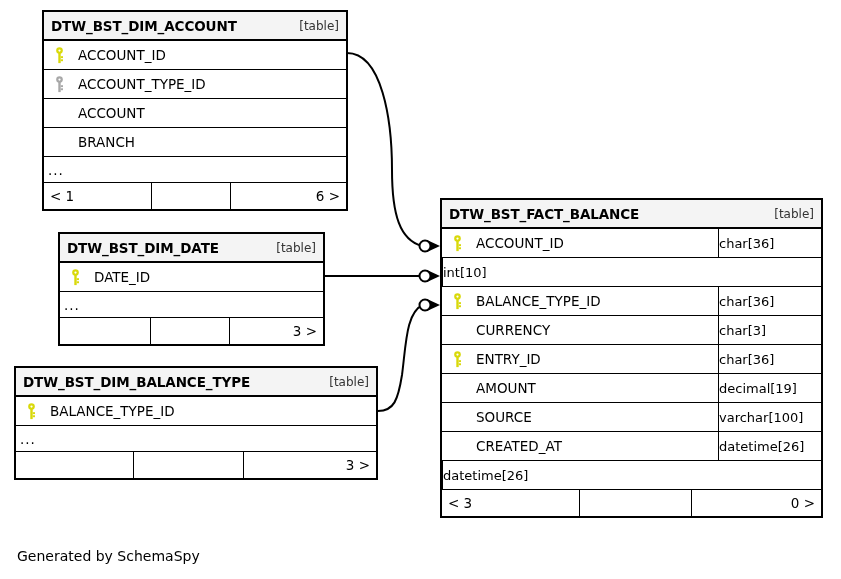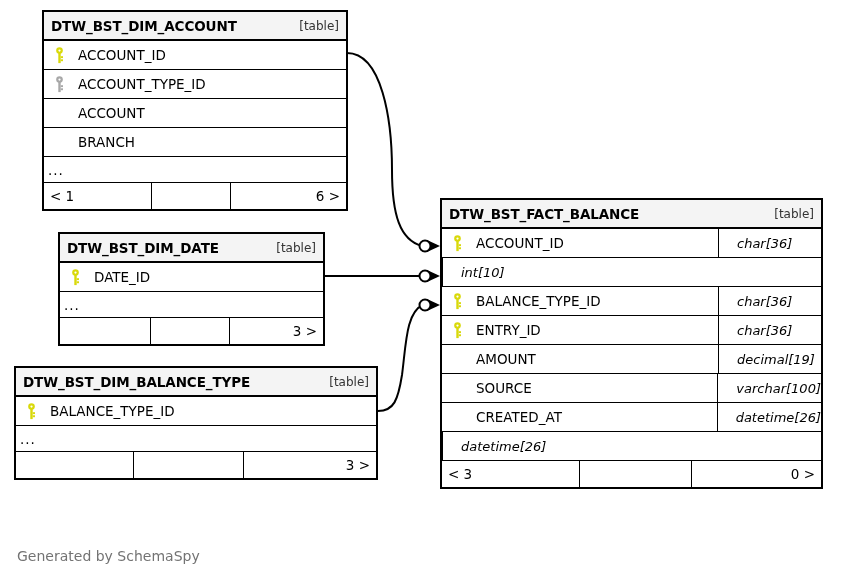--- a/index.html
+++ b/index.html
@@ -57,24 +57,23 @@
     box-sizing:border-box;
     padding-left:4px;
     min-width:0;
   }
   .col-type{
     flex:0 0 auto;
     display:flex;
     align-items:center;
     border-left:1.5px solid #000000;
     box-sizing:border-box;
-    padding-left:18px;
+    padding-left:0;
     font-size:13px;
     white-space:nowrap;
-    font-style:italic;
   }
   .keyslot{
     width:22px;
     flex:0 0 22px;
     display:flex;
     align-items:center;
     justify-content:center;
   }
   .colname-txt{
     font-size:13.5px;
@@ -105,21 +104,21 @@
   }
   .foot-left{justify-content:flex-start;}
   .foot-mid{justify-content:center;border-left:1.5px solid #000000;border-right:1.5px solid #000000;}
   .foot-right{justify-content:flex-end;}
 
   #footer-note{
     position:absolute;
     left:17px;
     top:548px;
     font-size:14px;
-    color:#737373;
+    color:#000000;
     z-index:4;
   }
 </style>
 </head>
 <body>
 
 <svg id="canvas" xmlns="http://www.w3.org/2000/svg">
 
   <path d="M 347,53 C 382,53 392,120 392,170 C 392,215 400,240 422,246" fill="none" stroke="#000000" stroke-width="2"></path>
 
@@ -295,20 +294,27 @@
             <rect x="3.3" y="5.8" width="2.4" height="10.3" fill="#d9d90a"></rect>
             <rect x="5.7" y="9.2" width="2.3" height="1.9" fill="#d9d90a"></rect>
             <rect x="5.7" y="12.3" width="2.3" height="1.9" fill="#d9d90a"></rect>
           </svg>
       </span>
       <span class="colname-txt">BALANCE_TYPE_ID</span>
     </div>
     <div class="col-type" style="flex:0 0 103px;">char[36]</div>
   </div>
 
+  <div class="tbl-row">
+    <div class="col-name">
+      <span class="keyslot"></span>
+      <span class="colname-txt">CURRENCY</span>
+    </div>
+    <div class="col-type" style="flex:0 0 103px;">char[3]</div>
+  </div>
 
   <div class="tbl-row">
     <div class="col-name">
       <span class="keyslot">
         <svg width="9" height="17" viewBox="0 0 9 17">
             <circle cx="4.5" cy="3.6" r="3.3" fill="#d9d90a"></circle>
             <circle cx="4.5" cy="3.6" r="1.1" fill="#ffffff"></circle>
             <rect x="3.3" y="5.8" width="2.4" height="10.3" fill="#d9d90a"></rect>
             <rect x="5.7" y="9.2" width="2.3" height="1.9" fill="#d9d90a"></rect>
             <rect x="5.7" y="12.3" width="2.3" height="1.9" fill="#d9d90a"></rect>

